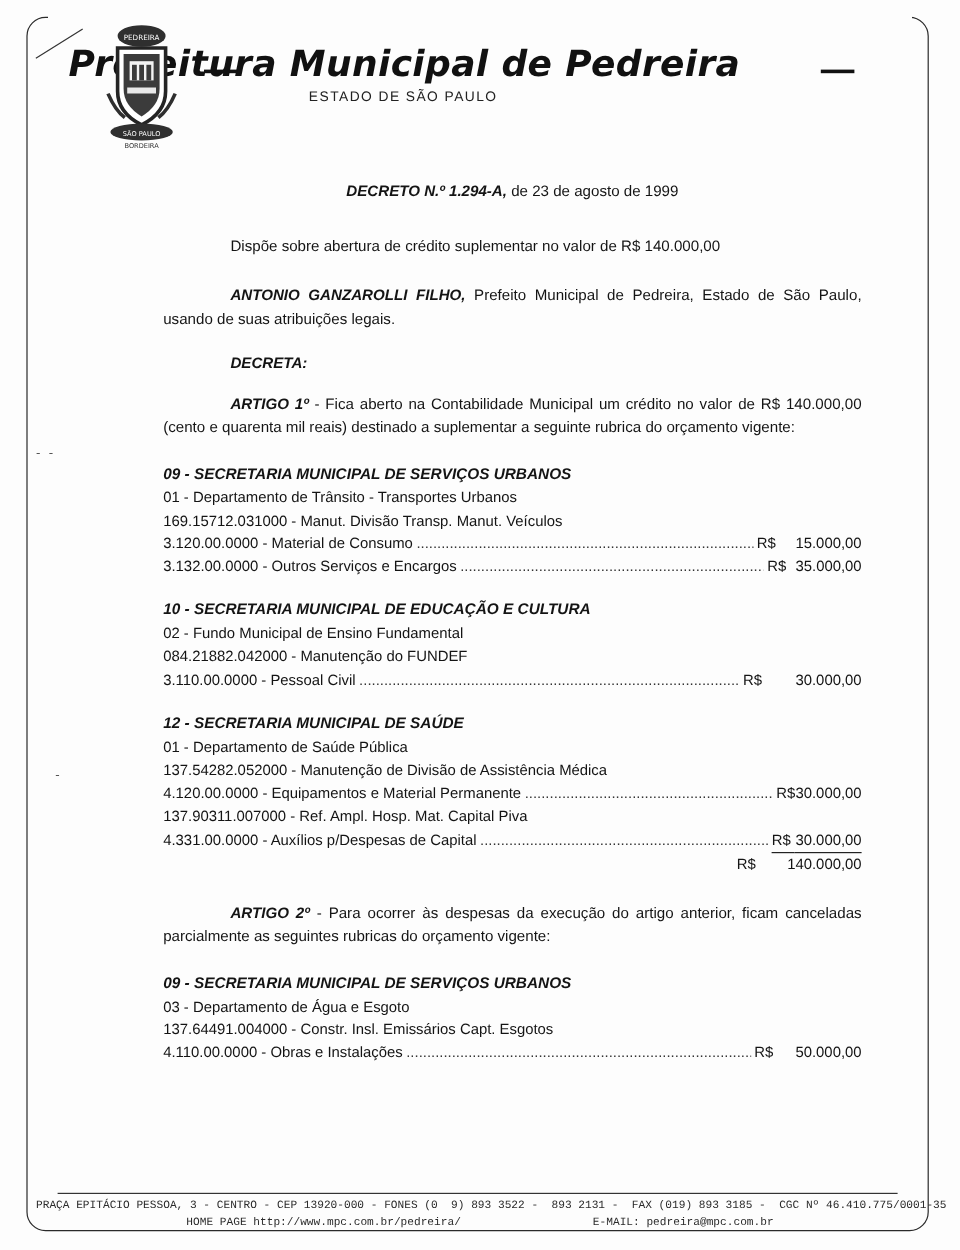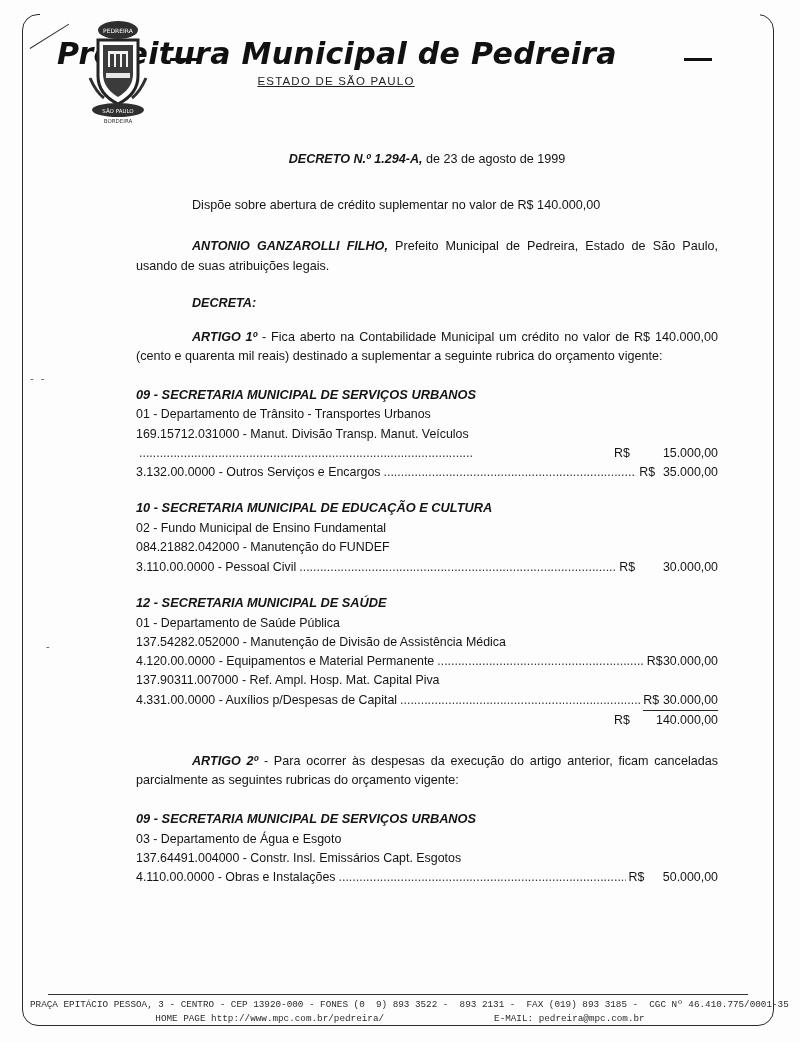--- a/index.html
+++ b/index.html
@@ -100,21 +100,20 @@
     background: #111;
     top: 42px;
   }
   .rule-left { left: 170px; width: 28px; }
   .rule-right { left: 684px; width: 28px; }
   .state-sub {
     font-size: 11.5px;
     letter-spacing: 1.2px;
     color: #222;
     margin: 4px 0 13px 28px;
-    text-decoration: underline;
   }
 
   
   .content {
     position: absolute;
     left: 136px;
     top: 150px;
     width: 582px;
     font-size: 12.6px;
     line-height: 1.55;
@@ -271,20 +270,21 @@
 
     <div class="para indent">
       <span class="bold-ital">ARTIGO 1º</span><span> - Fica aberto na Contabilidade Municipal um crédito no valor de R$ 140.000,00 (cento e quarenta mil reais)  destinado a suplementar a seguinte rubrica do orçamento vigente:</span>
     </div>
 
     <div class="block">
       <div class="block-title">09 - SECRETARIA MUNICIPAL DE SERVIÇOS URBANOS</div>
       <div class="block-line">01 - Departamento de Trânsito - Transportes Urbanos</div>
       <div class="block-line">169.15712.031000 - Manut. Divisão Transp. Manut. Veículos</div>
       <div class="row">
+        <span class="label">3.120.00.0000 - Material de Consumo</span>
         <span class="dots">.................................................................................................</span>
         <span class="cur">R$</span>
         <span class="val">15.000,00</span>
       </div>
       <div class="row">
         <span class="label">3.132.00.0000 - Outros Serviços e Encargos</span>
         <span class="dots">.................................................................................................</span>
         <span class="cur">R$</span>
         <span class="val">35.000,00</span>
       </div>

